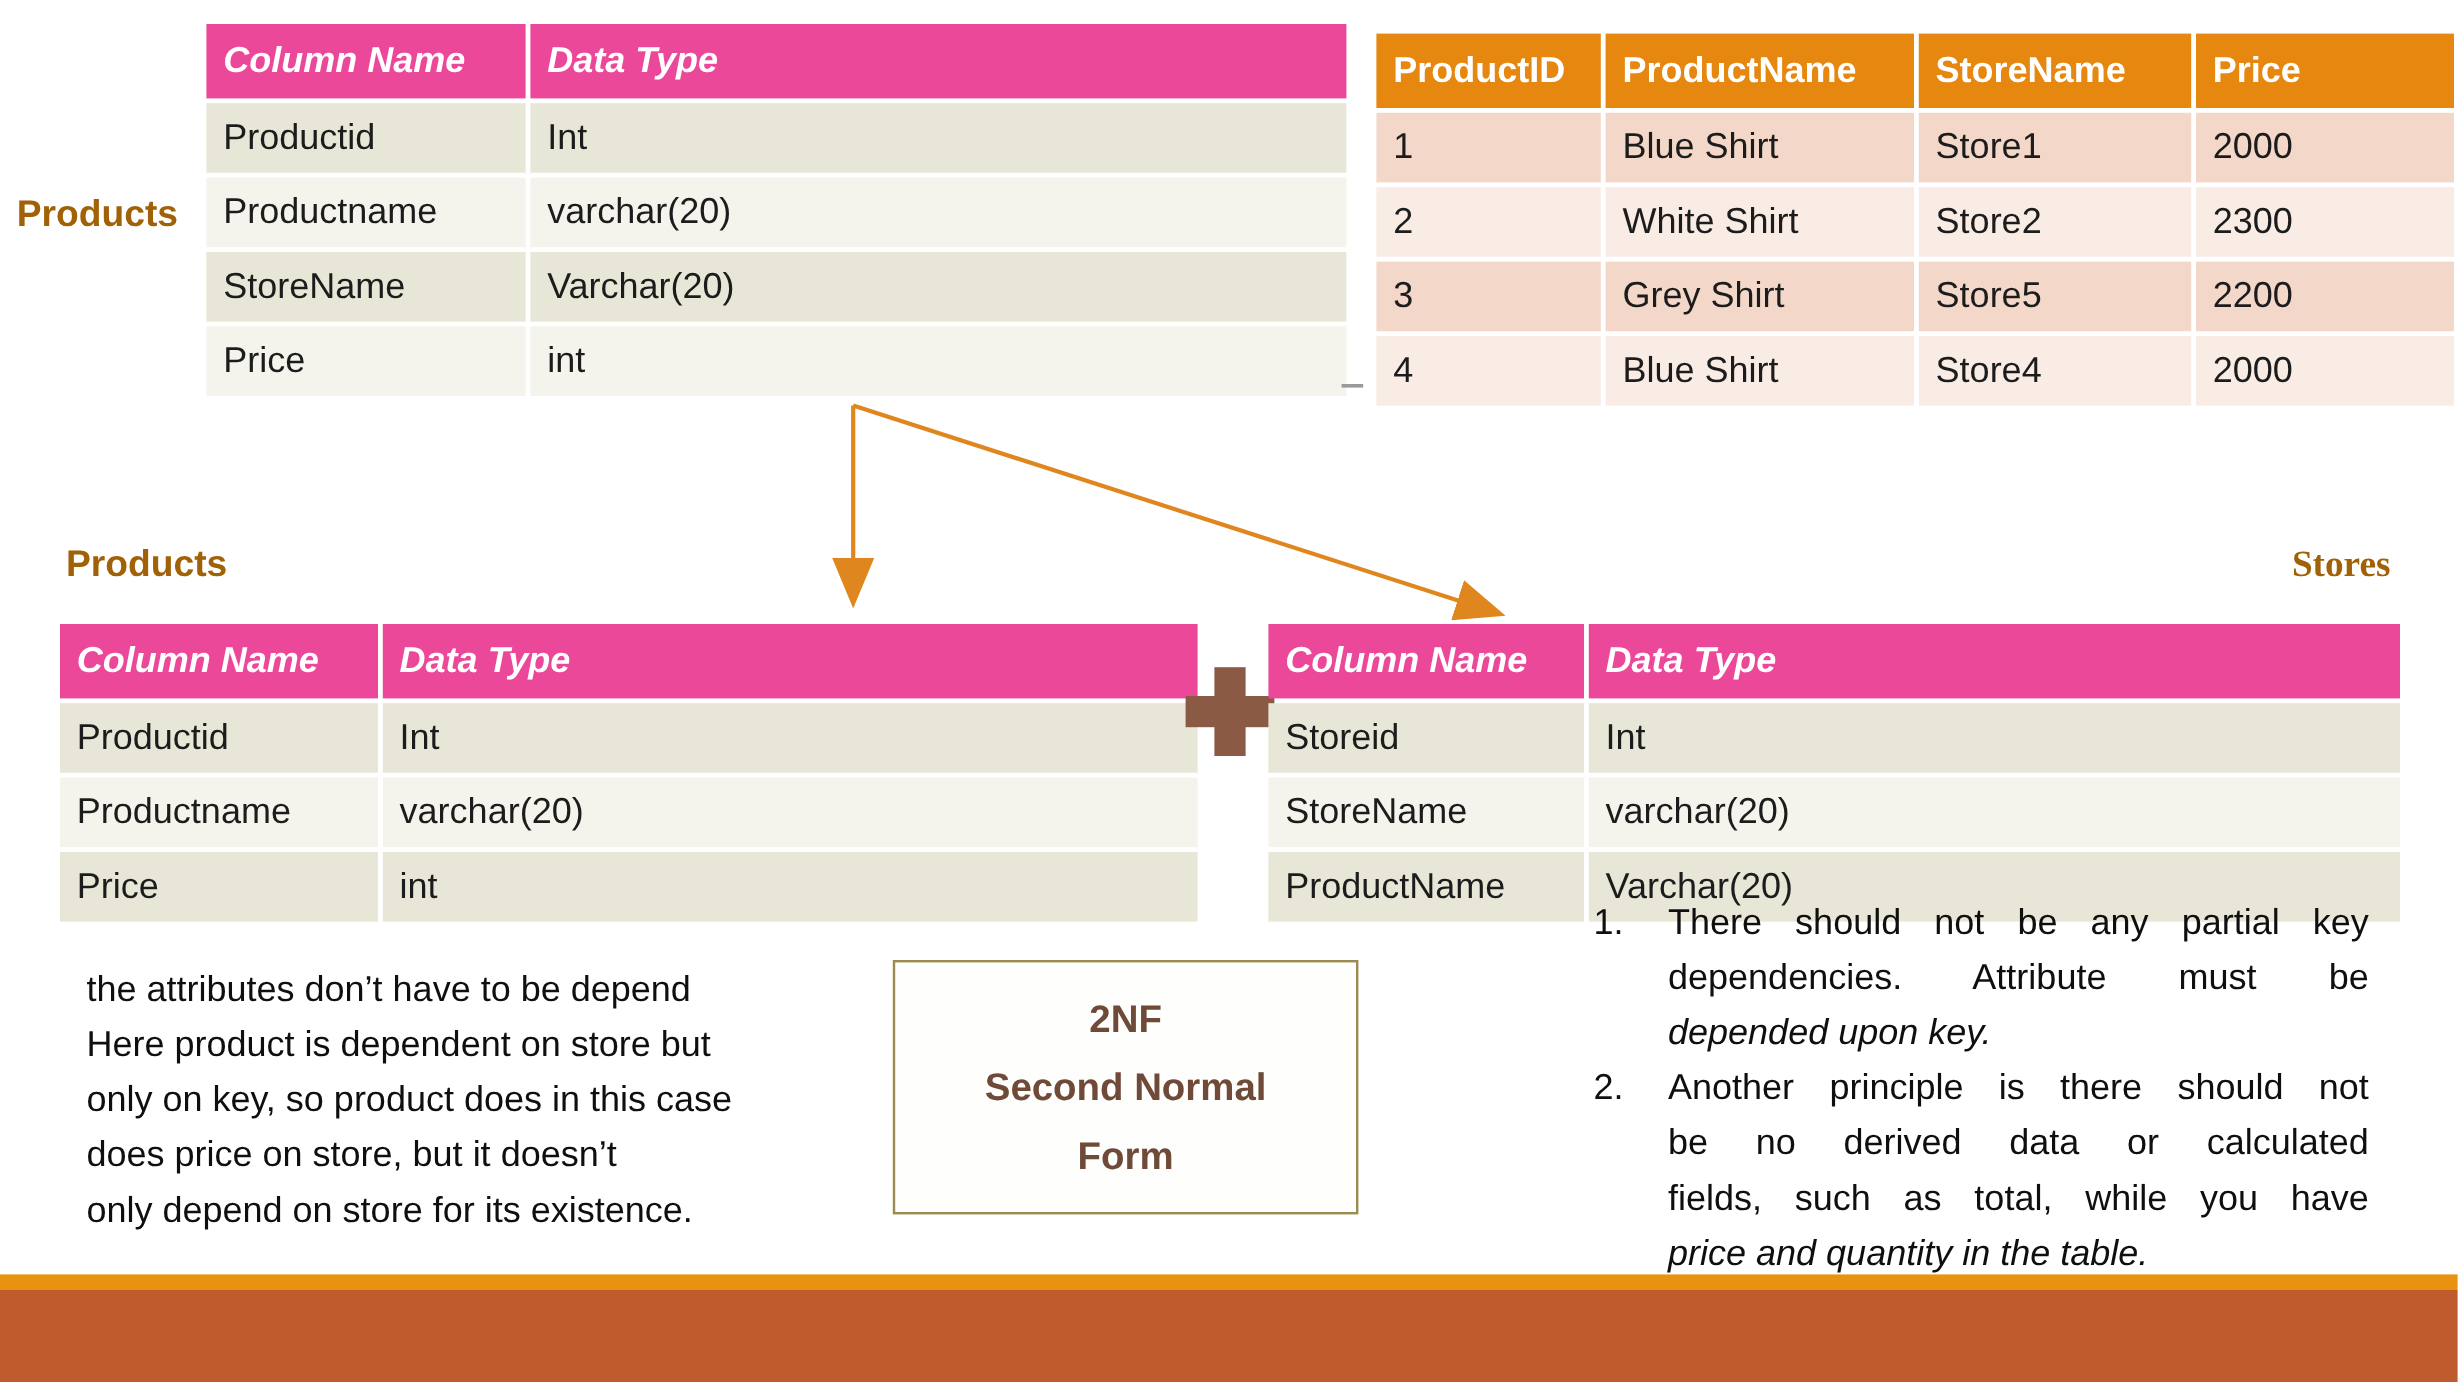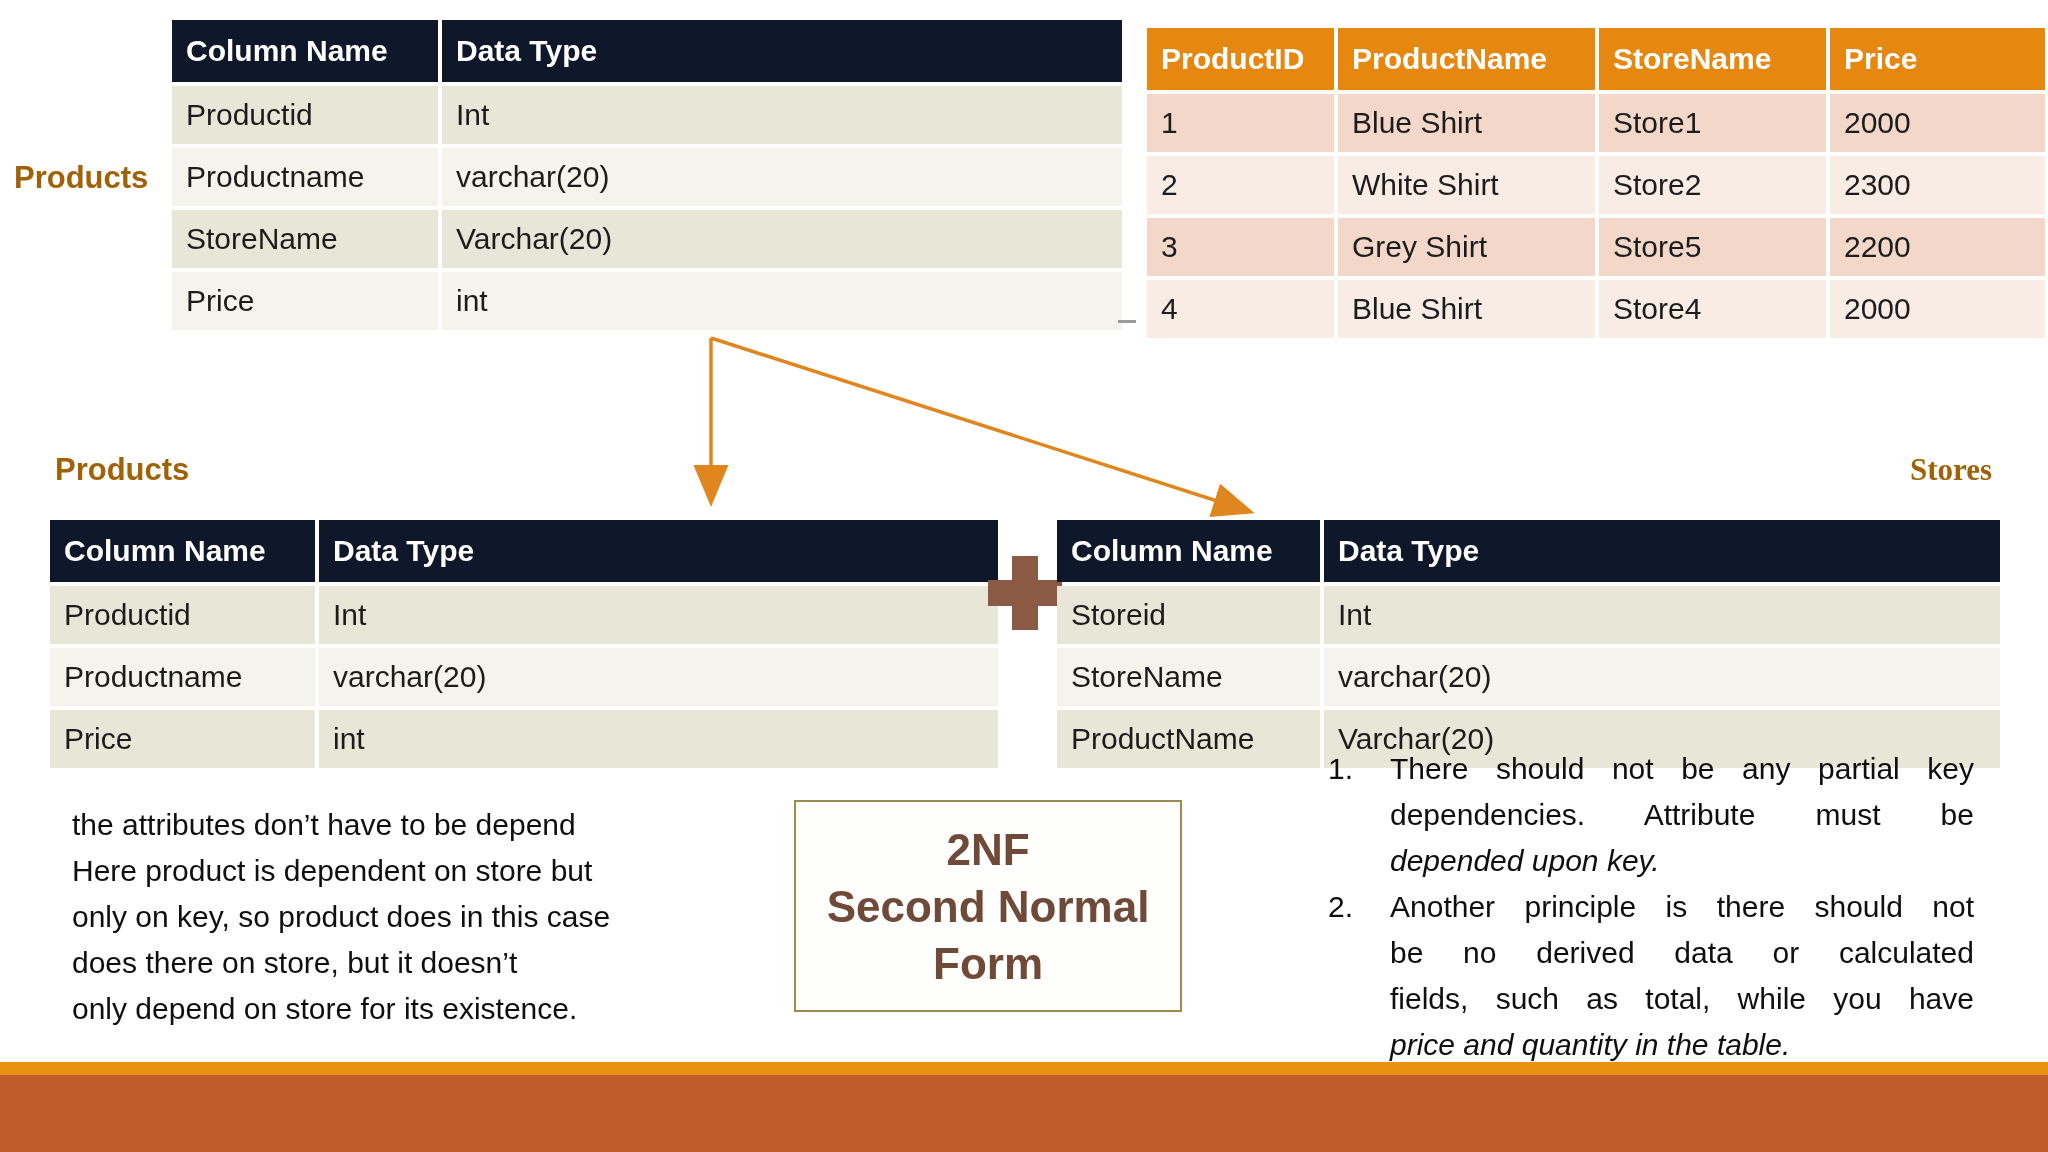--- a/index.html
+++ b/index.html
@@ -5,21 +5,21 @@
   html,body { margin:0; padding:0; background:#ffffff; }
   body { width:2048px; height:1152px; position:relative; overflow:hidden;
          font-family:"Liberation Sans","DejaVu Sans",sans-serif; color:#1c1c1c; }
   .abs { position:absolute; }
 
   
   .tbl { position:absolute; display:grid; gap:4px; }
   .cell { display:flex; align-items:center; padding-left:14px; font-size:30px; color:#1c1c1c; }
   .hdr  { color:#ffffff; font-weight:bold; font-size:30px; }
 
-  .t-olive .hdr { background:#0f172a; }
+  .t-olive .hdr { background:#ec4899;font-style:italic; }
   .t-olive .rd  { background:#E8E6D7; }
   .t-olive .rl  { background:#F4F3EC; }
 
   .t-orange .hdr { background:#E6870F; }
   .t-orange .rd  { background:#F3D8C9; }
   .t-orange .rl  { background:#F9ECE5; }
 
   #tbl-products-full { left:172px; top:20px;  width:950px; grid-template-columns:266px 1fr; grid-template-rows:62px repeat(4,58px); }
   #tbl-products-data { left:1147px; top:28px; width:898px; grid-template-columns:187px 257px 227px 1fr; grid-template-rows:62px repeat(4,58px); }
   #tbl-products-2nf  { left:50px;  top:520px; width:948px; grid-template-columns:265px 1fr; grid-template-rows:62px repeat(3,58px); }
@@ -37,23 +37,23 @@
   #plus-icon { left:988px; top:556px; width:74px; height:74px; }
   #plus-icon span { position:absolute; background:#8A5A44; }
   #plus-icon .pv { left:24px; top:0; width:26px; height:74px; }
   #plus-icon .ph { left:0; top:24px; width:74px; height:26px; }
 
   #tick-dash { left:1118px; top:320px; width:18px; height:3px; background:#9a9a9a; }
 
   
   #note-left { left:72px; top:802px; width:660px; font-size:30px; line-height:46px; color:#0f0f0f; }
 
-  #badge-2nf { left:794px; top:800px; width:384px; height:208px; border:2px solid #9B8B50;
+  #badge-2nf { left:744px; top:800px; width:384px; height:208px; border:2px solid #9B8B50;
                background:#FEFEFD; display:flex; flex-direction:column; justify-content:center;
-               text-align:center; color:#6F4A38; font-weight:bold; font-size:44px; line-height:57px; }
+               text-align:center; color:#6F4A38; font-weight:bold; font-size:32px; line-height:57px; }
 
   #principles { left:1328px; top:746px; width:646px; font-size:30px; line-height:46px; color:#0f0f0f; }
   .p-item { display:flex; }
   .p-num  { width:62px; flex:0 0 62px; }
   .p-text { flex:1; }
   .jl { text-align:justify; text-align-last:justify; }
   .ll { text-align:justify; text-align-last:left;font-style:italic; }
 
   
   #bar-orange { left:0; top:1062px; width:2048px; height:13px; background:#E8920F; }
@@ -142,21 +142,21 @@
   <div class="cell rl">StoreName</div>
   <div class="cell rl">varchar(20)</div>
   <div class="cell rd">ProductName</div>
   <div class="cell rd">Varchar(20)</div>
 </div>
 
 <div class="abs" id="note-left">
   <div>the attributes don’t have to be depend</div>
   <div>Here product is dependent on store but</div>
   <div>only on key, so product does in this case</div>
-  <div>does there on store, but it doesn’t</div>
+  <div>does price on store, but it doesn’t</div>
   <div>only depend on store for its existence.</div>
 </div>
 
 <div class="abs" id="badge-2nf">
   <div>2NF</div>
   <div>Second Normal</div>
   <div>Form</div>
 </div>
 
 <div class="abs" id="principles">

